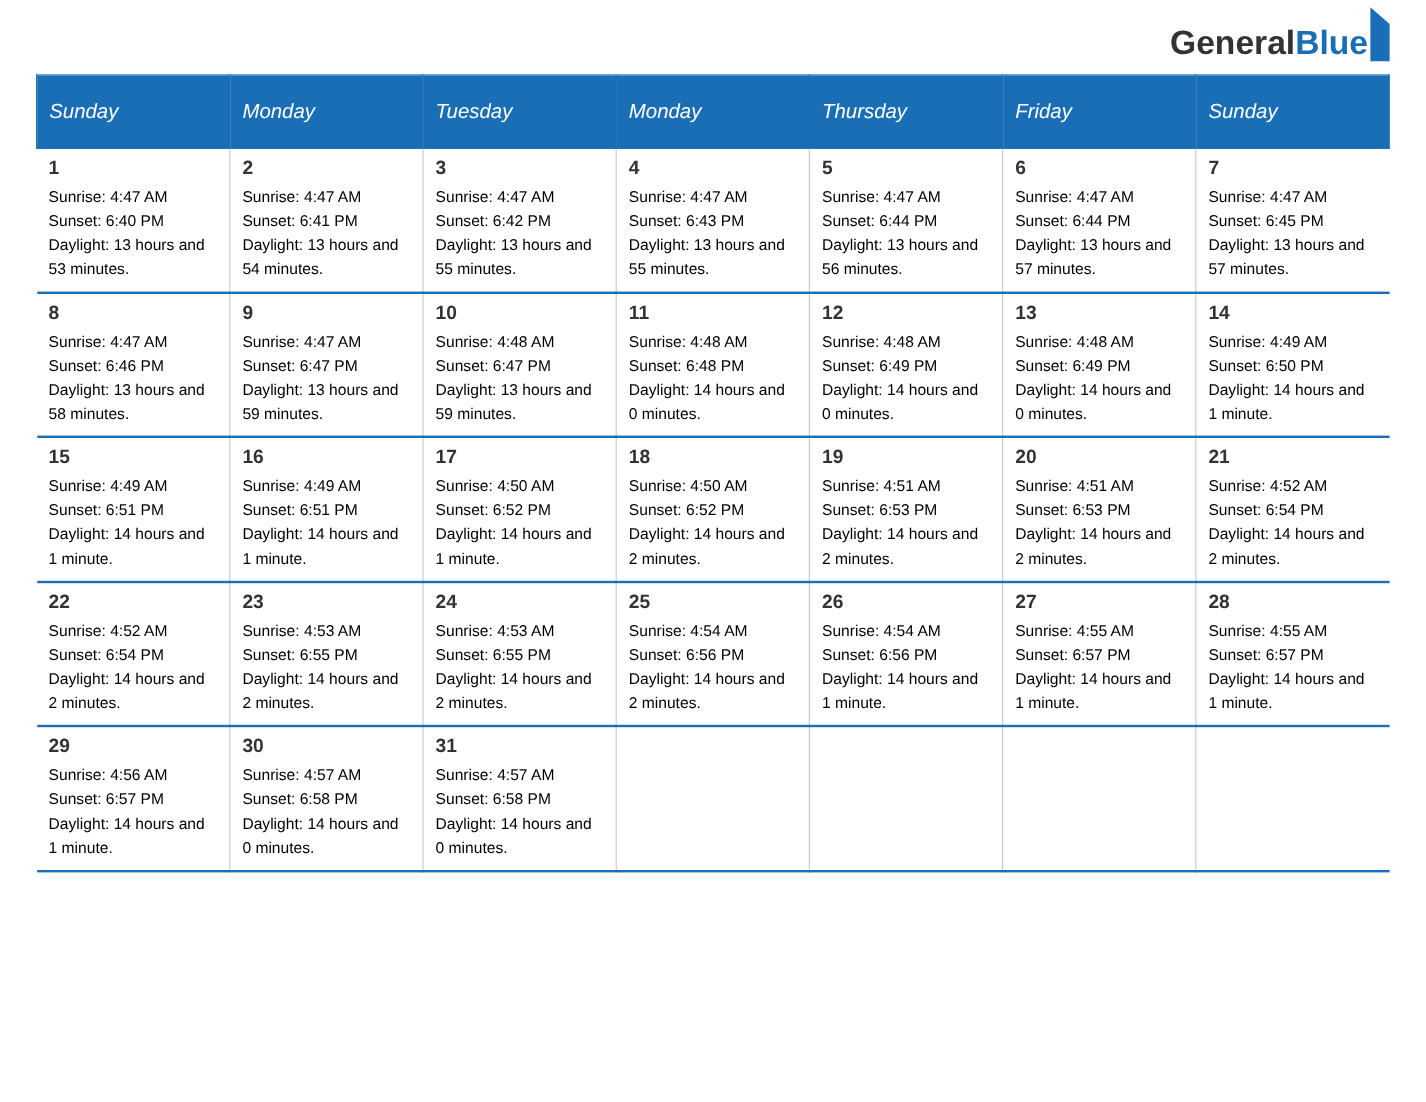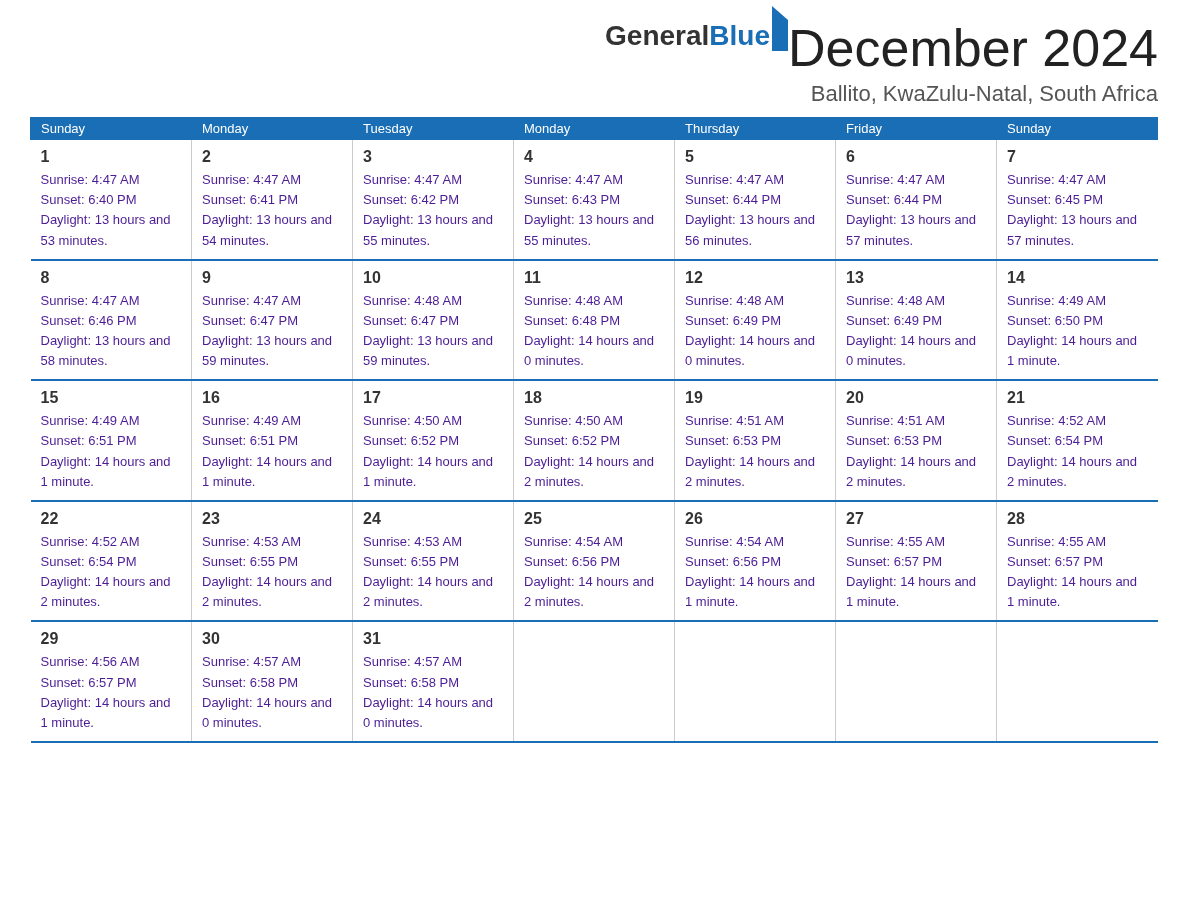--- a/index.html
+++ b/index.html
@@ -57,25 +57,26 @@
     table {
       width: 100%;
       border-collapse: collapse;
       margin-top: 10px;
     }
     thead tr {
       background-color: #1a6eb5;
     }
     thead th {
       color: #fff;
-      font-size: 13px;
+      font-size: 17px;
       font-weight: normal;
-      padding: 3px 10px;
+      padding: 20px 10px;
       text-align: left;
       border: 1px solid #1a6eb5;
+      font-style: italic;
     }
     tbody tr {
       border-bottom: 2px solid #1a6eb5;
     }
     tbody td {
       vertical-align: top;
       padding: 8px 10px;
       font-size: 13.5px;
       color: #333;
       border-right: 1px solid #ccc;
@@ -91,21 +92,21 @@
     }
     .day-number {
       font-size: 16px;
       font-weight: bold;
       margin-bottom: 4px;
       display: block;
     }
     .day-info {
       font-size: 13px;
       line-height: 1.55;
-      color: #4c1d95;
+      color: #000000;
     }
     .empty-cell {
       background: #fff;
     }
     tbody tr:last-child {
       border-bottom: 2px solid #1a6eb5;
     }
   </style>
 </head>
 <body>
@@ -114,24 +115,20 @@
   <div class="logo">
     <div>
       <div style="display:flex;align-items:center;">
         <span class="logo-text-general">General</span>
         <span class="logo-text-blue">
           <span>Blue</span>
           <span class="logo-arrow"></span>
         </span>
       </div>
     </div>
-  </div>
-  <div class="title-section">
-    <div class="month-title">December 2024</div>
-    <div class="location-subtitle">Ballito, KwaZulu-Natal, South Africa</div>
   </div>
 </div>
 
 <table>
   <thead>
     <tr>
       <th>Sunday</th>
       <th>Monday</th>
       <th>Tuesday</th>
       <th>Monday</th>

